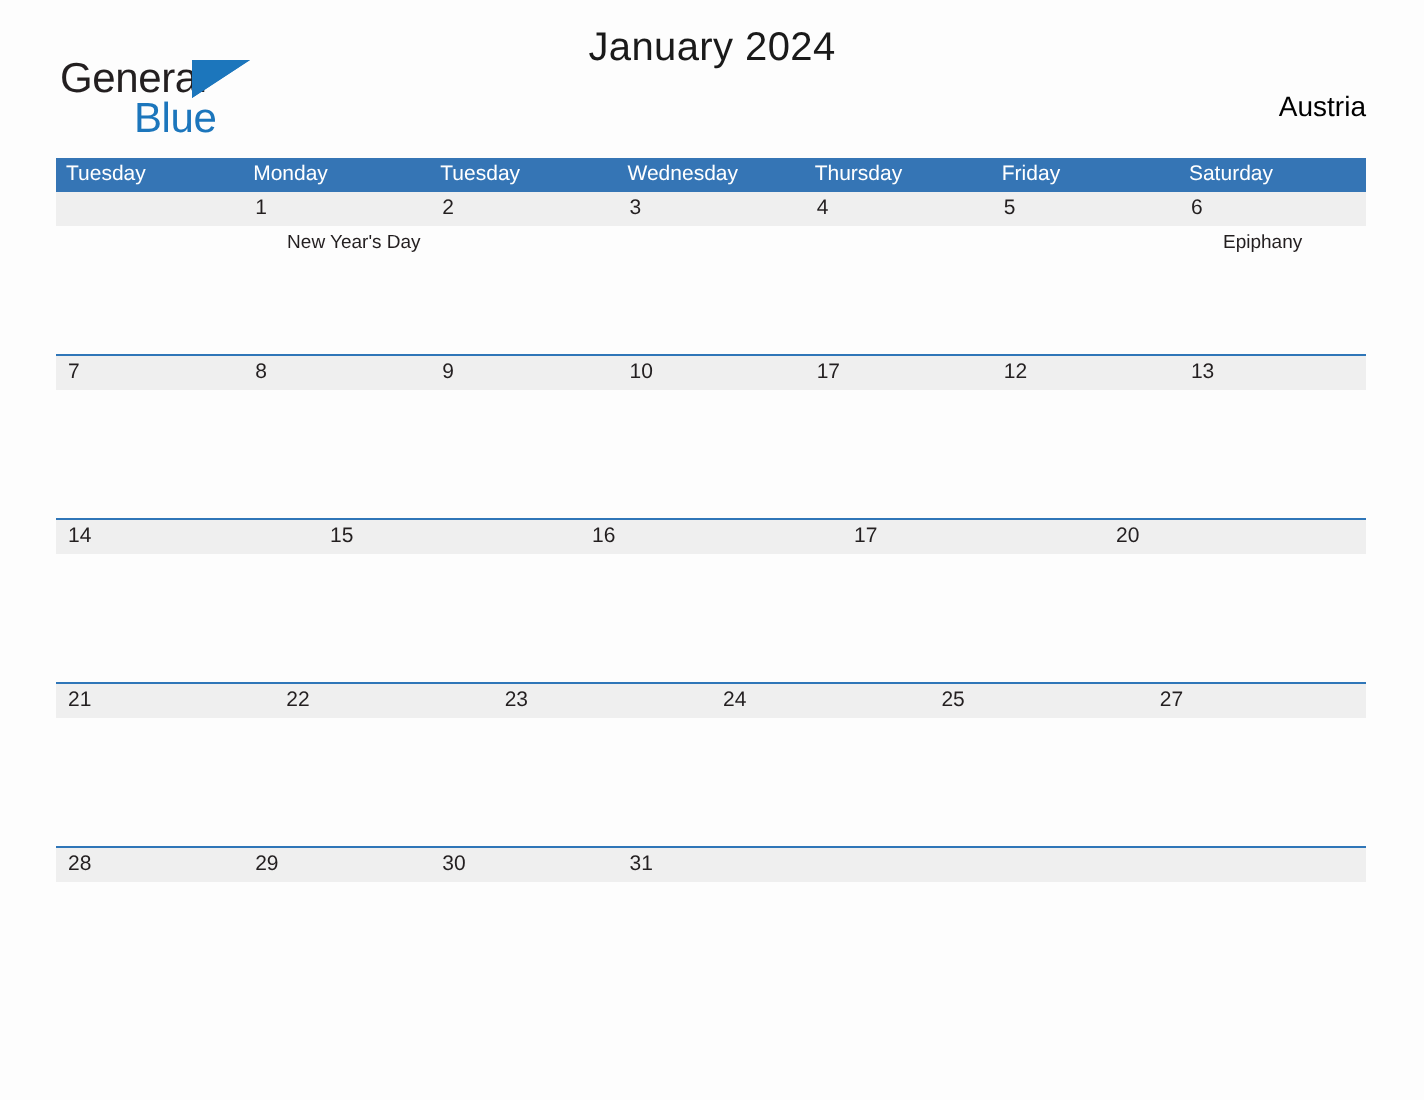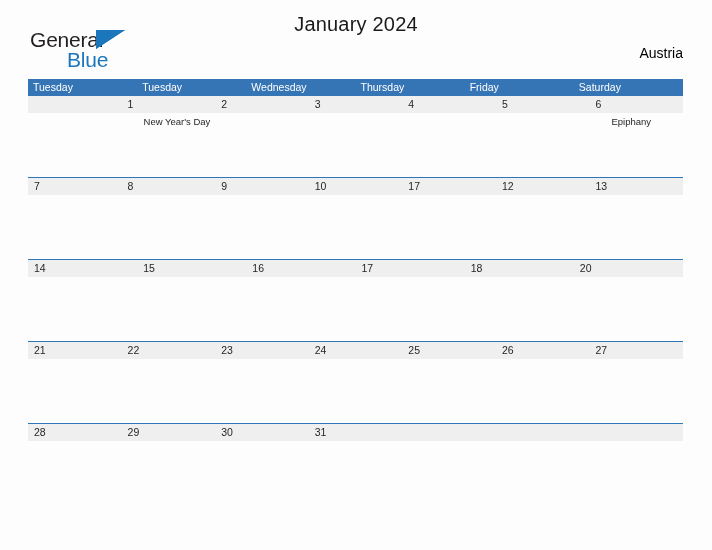--- a/index.html
+++ b/index.html
@@ -163,20 +163,21 @@
   <div class="cal-title">January 2024</div>
 
   <div class="country">Austria</div>
 
 </div>
 
 <div class="calendar">
 
   <div class="weekday-row">
     <div class="weekday">Tuesday</div>
+    <div class="weekday">Monday</div>
     <div class="weekday">Tuesday</div>
     <div class="weekday">Wednesday</div>
     <div class="weekday">Thursday</div>
     <div class="weekday">Friday</div>
     <div class="weekday">Saturday</div>
   </div>
 
   <div class="week">
     <div class="daynum-row">
       <div class="daynum"></div>
@@ -246,21 +247,20 @@
         </div>
     </div>
   </div>
 
   <div class="week">
     <div class="daynum-row">
       <div class="daynum">14</div>
       <div class="daynum">15</div>
       <div class="daynum">16</div>
       <div class="daynum">17</div>
-      <div class="daynum">18</div>
       <div class="daynum">20</div>
     </div>
     <div class="event-row">
       <div class="event-cell">
           <span class="event-text"></span>
         </div>
       <div class="event-cell">
           <span class="event-text"></span>
         </div>
       <div class="event-cell">
@@ -281,21 +281,20 @@
     </div>
   </div>
 
   <div class="week">
     <div class="daynum-row">
       <div class="daynum">21</div>
       <div class="daynum">22</div>
       <div class="daynum">23</div>
       <div class="daynum">24</div>
       <div class="daynum">25</div>
-      <div class="daynum">26</div>
       <div class="daynum">27</div>
     </div>
     <div class="event-row">
       <div class="event-cell">
           <span class="event-text"></span>
         </div>
       <div class="event-cell">
           <span class="event-text"></span>
         </div>
       <div class="event-cell">

